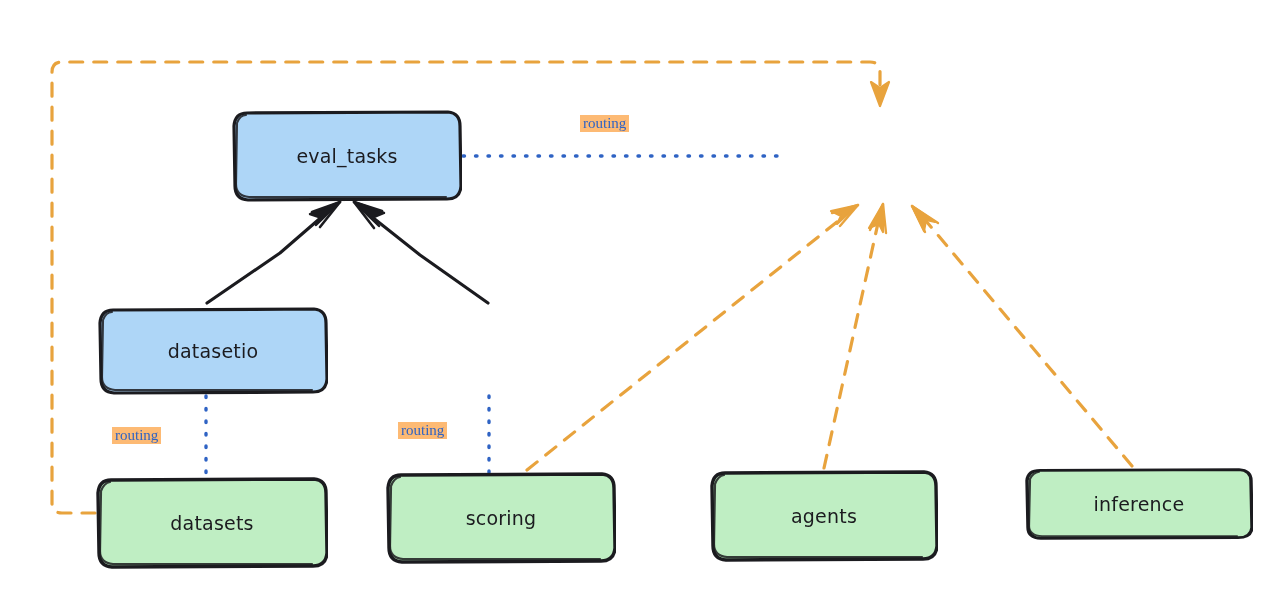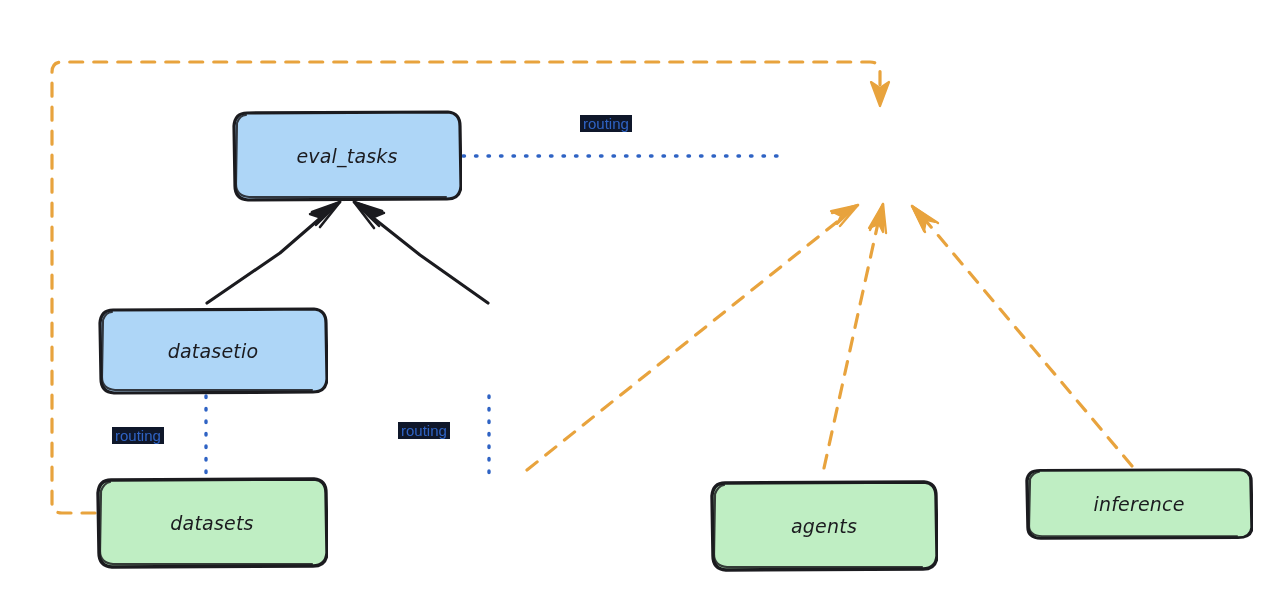--- a/index.html
+++ b/index.html
@@ -32,41 +32,40 @@
     display: flex;
     align-items: center;
     justify-content: center;
     border-radius: 14px;
     font-family: "DejaVu Sans", sans-serif;
     font-size: 19px;
     color: #1b1b1f;
     letter-spacing: 0.2px;
     text-align: center;
     line-height: 1.1;
-    font-style: italic;
   }
   .node .node-label {
     position: relative;
     z-index: 3;
     padding: 0 8px;
   }
   .node .node-shape {
     position: absolute;
     left: 0;
     top: 0;
     width: 100%;
     height: 100%;
     z-index: 1;
   }
   .edge-label {
     position: absolute;
-    font-family: Liberation Sans, sans-serif;
+    font-family: Liberation Serif, serif;
     font-size: 15px;
     color: #2f63c4;
-    background: #0f172a;
+    background: #fdba74;
     padding: 0 3px;
     white-space: nowrap;
   }
 </style>
 </head>
 <body>
 
 <div id="canvas">
 
   <svg id="edges" viewBox="0 0 1280 596" width="1280" height="596" xmlns="http://www.w3.org/2000/svg">
@@ -143,22 +142,29 @@
 
 
   <div class="node" style="left:96px; top:477px; width:232px; height:92px;">
     <svg class="node-shape" viewBox="0 0 232 92" preserveAspectRatio="none">
       <path d="M15,3 L218,2 Q230,3 230,16 L231,76 Q230,89 217,89 L16,90 Q3,89 3,76 L2,16 Q3,3 15,3 Z" fill="#bfeec3" stroke="#1b1b1f" stroke-width="3.4" stroke-linejoin="round"></path>
       <path d="M14,5 Q8,6 5,14 L4,74 Q4,86 17,87 L216,87" fill="none" stroke="#1b1b1f" stroke-width="2.2" stroke-linecap="round" opacity="0.85"></path>
     </svg>
     <span class="node-label">datasets</span>
   </div>
 
+  <div class="node" style="left:386px; top:472px; width:230px; height:92px;">
+    <svg class="node-shape" viewBox="0 0 230 92" preserveAspectRatio="none">
+      <path d="M15,3 L216,2 Q228,3 228,16 L229,76 Q228,89 215,89 L16,90 Q3,89 3,76 L2,16 Q3,3 15,3 Z" fill="#bfeec3" stroke="#1b1b1f" stroke-width="3.4" stroke-linejoin="round"></path>
+      <path d="M14,5 Q8,6 5,14 L4,74 Q4,86 17,87 L214,87" fill="none" stroke="#1b1b1f" stroke-width="2.2" stroke-linecap="round" opacity="0.85"></path>
+    </svg>
+    <span class="node-label">scoring</span>
+  </div>
 
-  <div class="node" style="left:710px; top:480px; width:228px; height:92px;">
+  <div class="node" style="left:710px; top:470px; width:228px; height:92px;">
     <svg class="node-shape" viewBox="0 0 228 92" preserveAspectRatio="none">
       <path d="M15,3 L214,2 Q226,3 226,16 L227,76 Q226,89 213,89 L16,90 Q3,89 3,76 L2,16 Q3,3 15,3 Z" fill="#bfeec3" stroke="#1b1b1f" stroke-width="3.4" stroke-linejoin="round"></path>
       <path d="M14,5 Q8,6 5,14 L4,74 Q4,86 17,87 L212,87" fill="none" stroke="#1b1b1f" stroke-width="2.2" stroke-linecap="round" opacity="0.85"></path>
     </svg>
     <span class="node-label">agents</span>
   </div>
 
   <div class="node" style="left:1025px; top:468px; width:228px; height:72px;justify-content:center;">
     <svg class="node-shape" viewBox="0 0 228 92" preserveAspectRatio="none">
       <path d="M15,3 L214,2 Q226,3 226,16 L227,76 Q226,89 213,89 L16,90 Q3,89 3,76 L2,16 Q3,3 15,3 Z" fill="#bfeec3" stroke="#1b1b1f" stroke-width="3.4" stroke-linejoin="round"></path>

